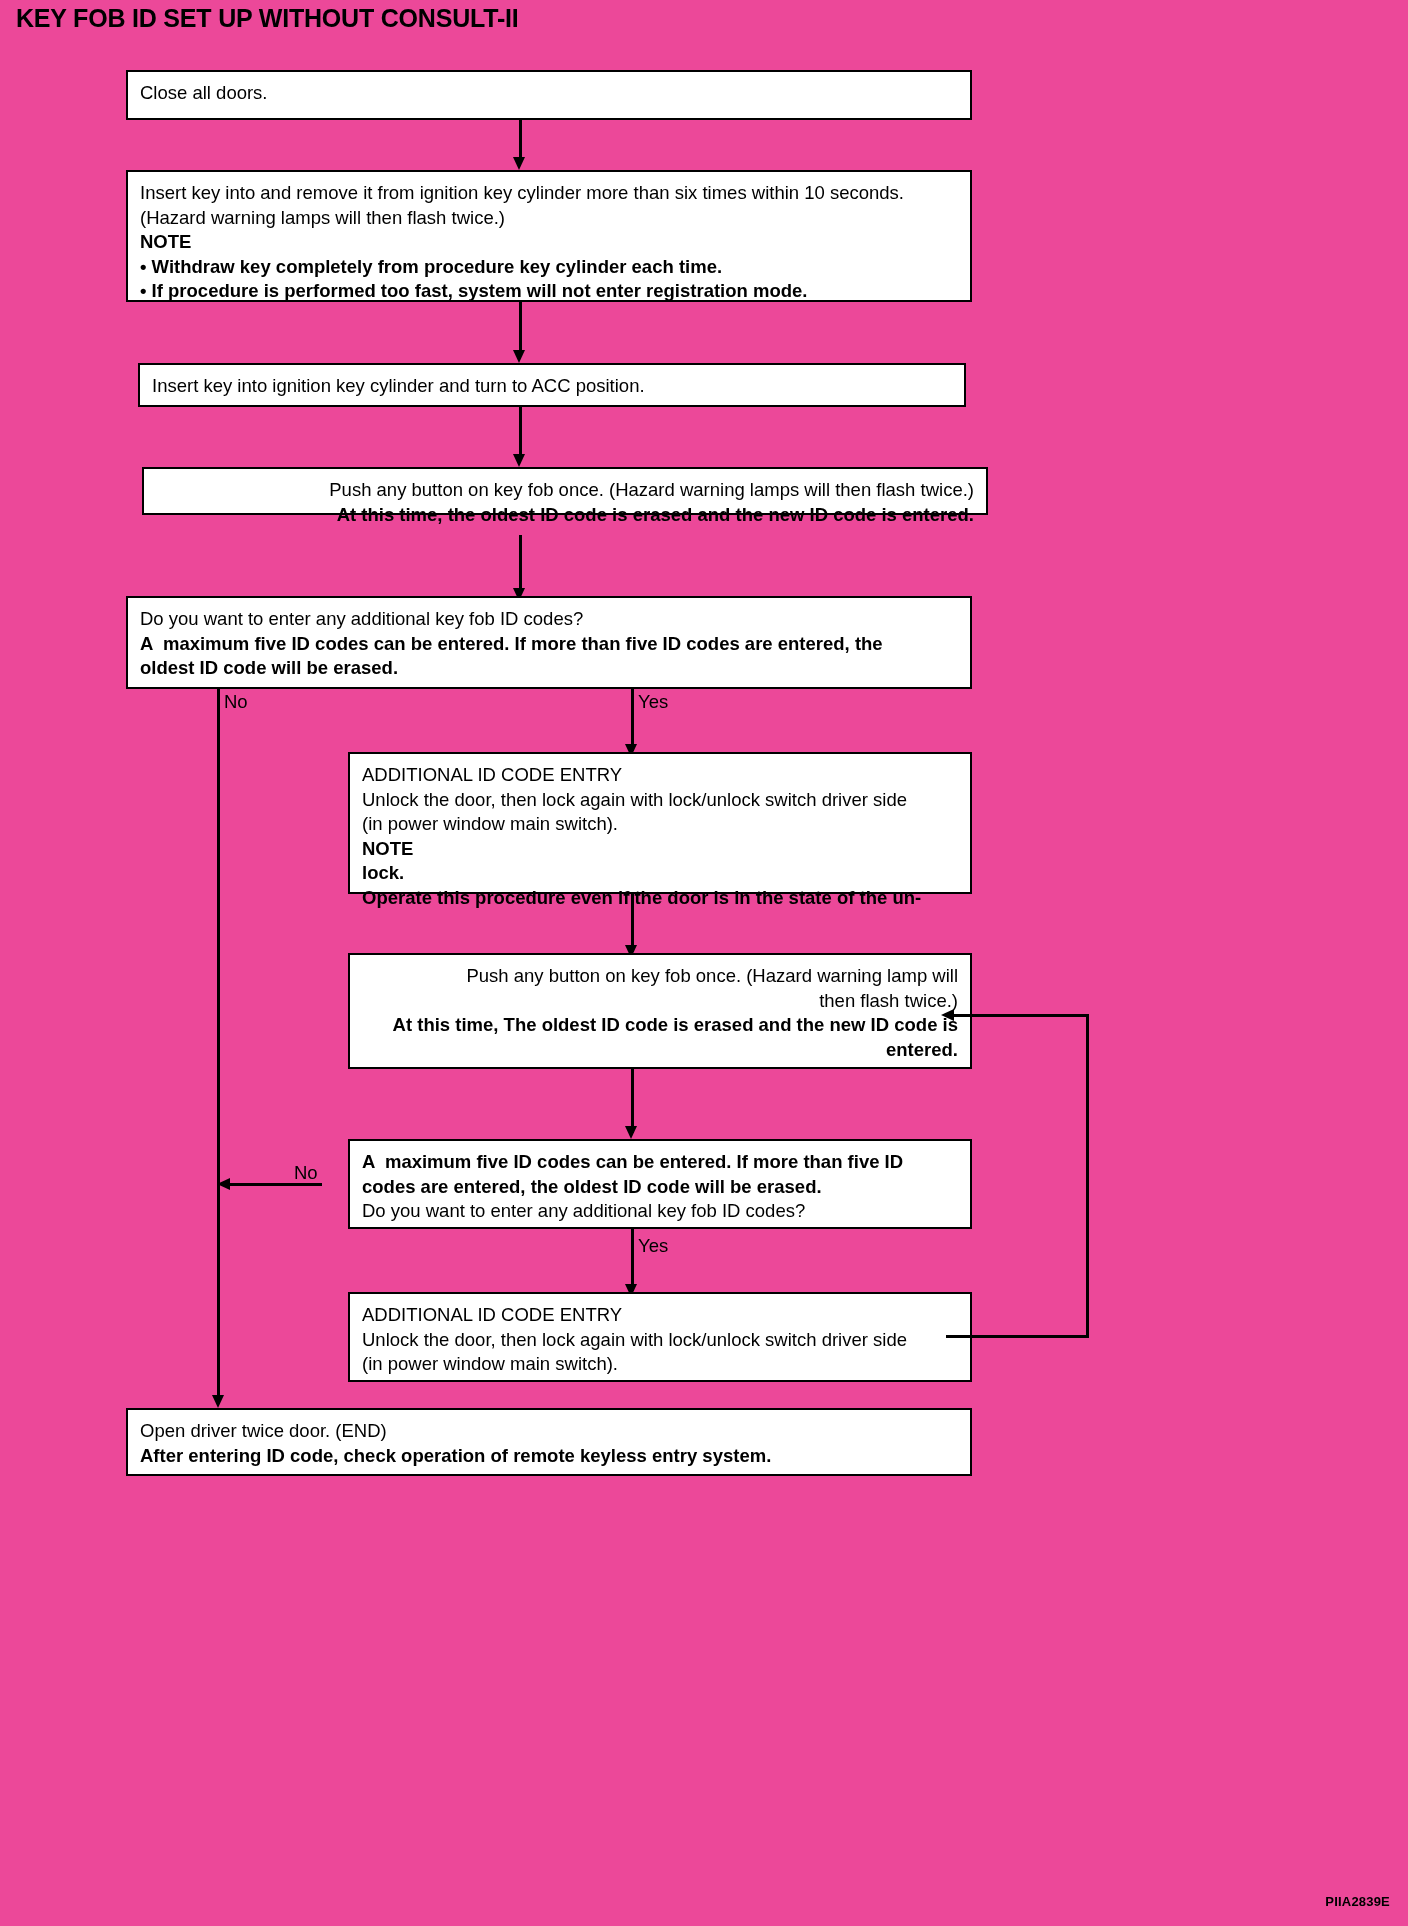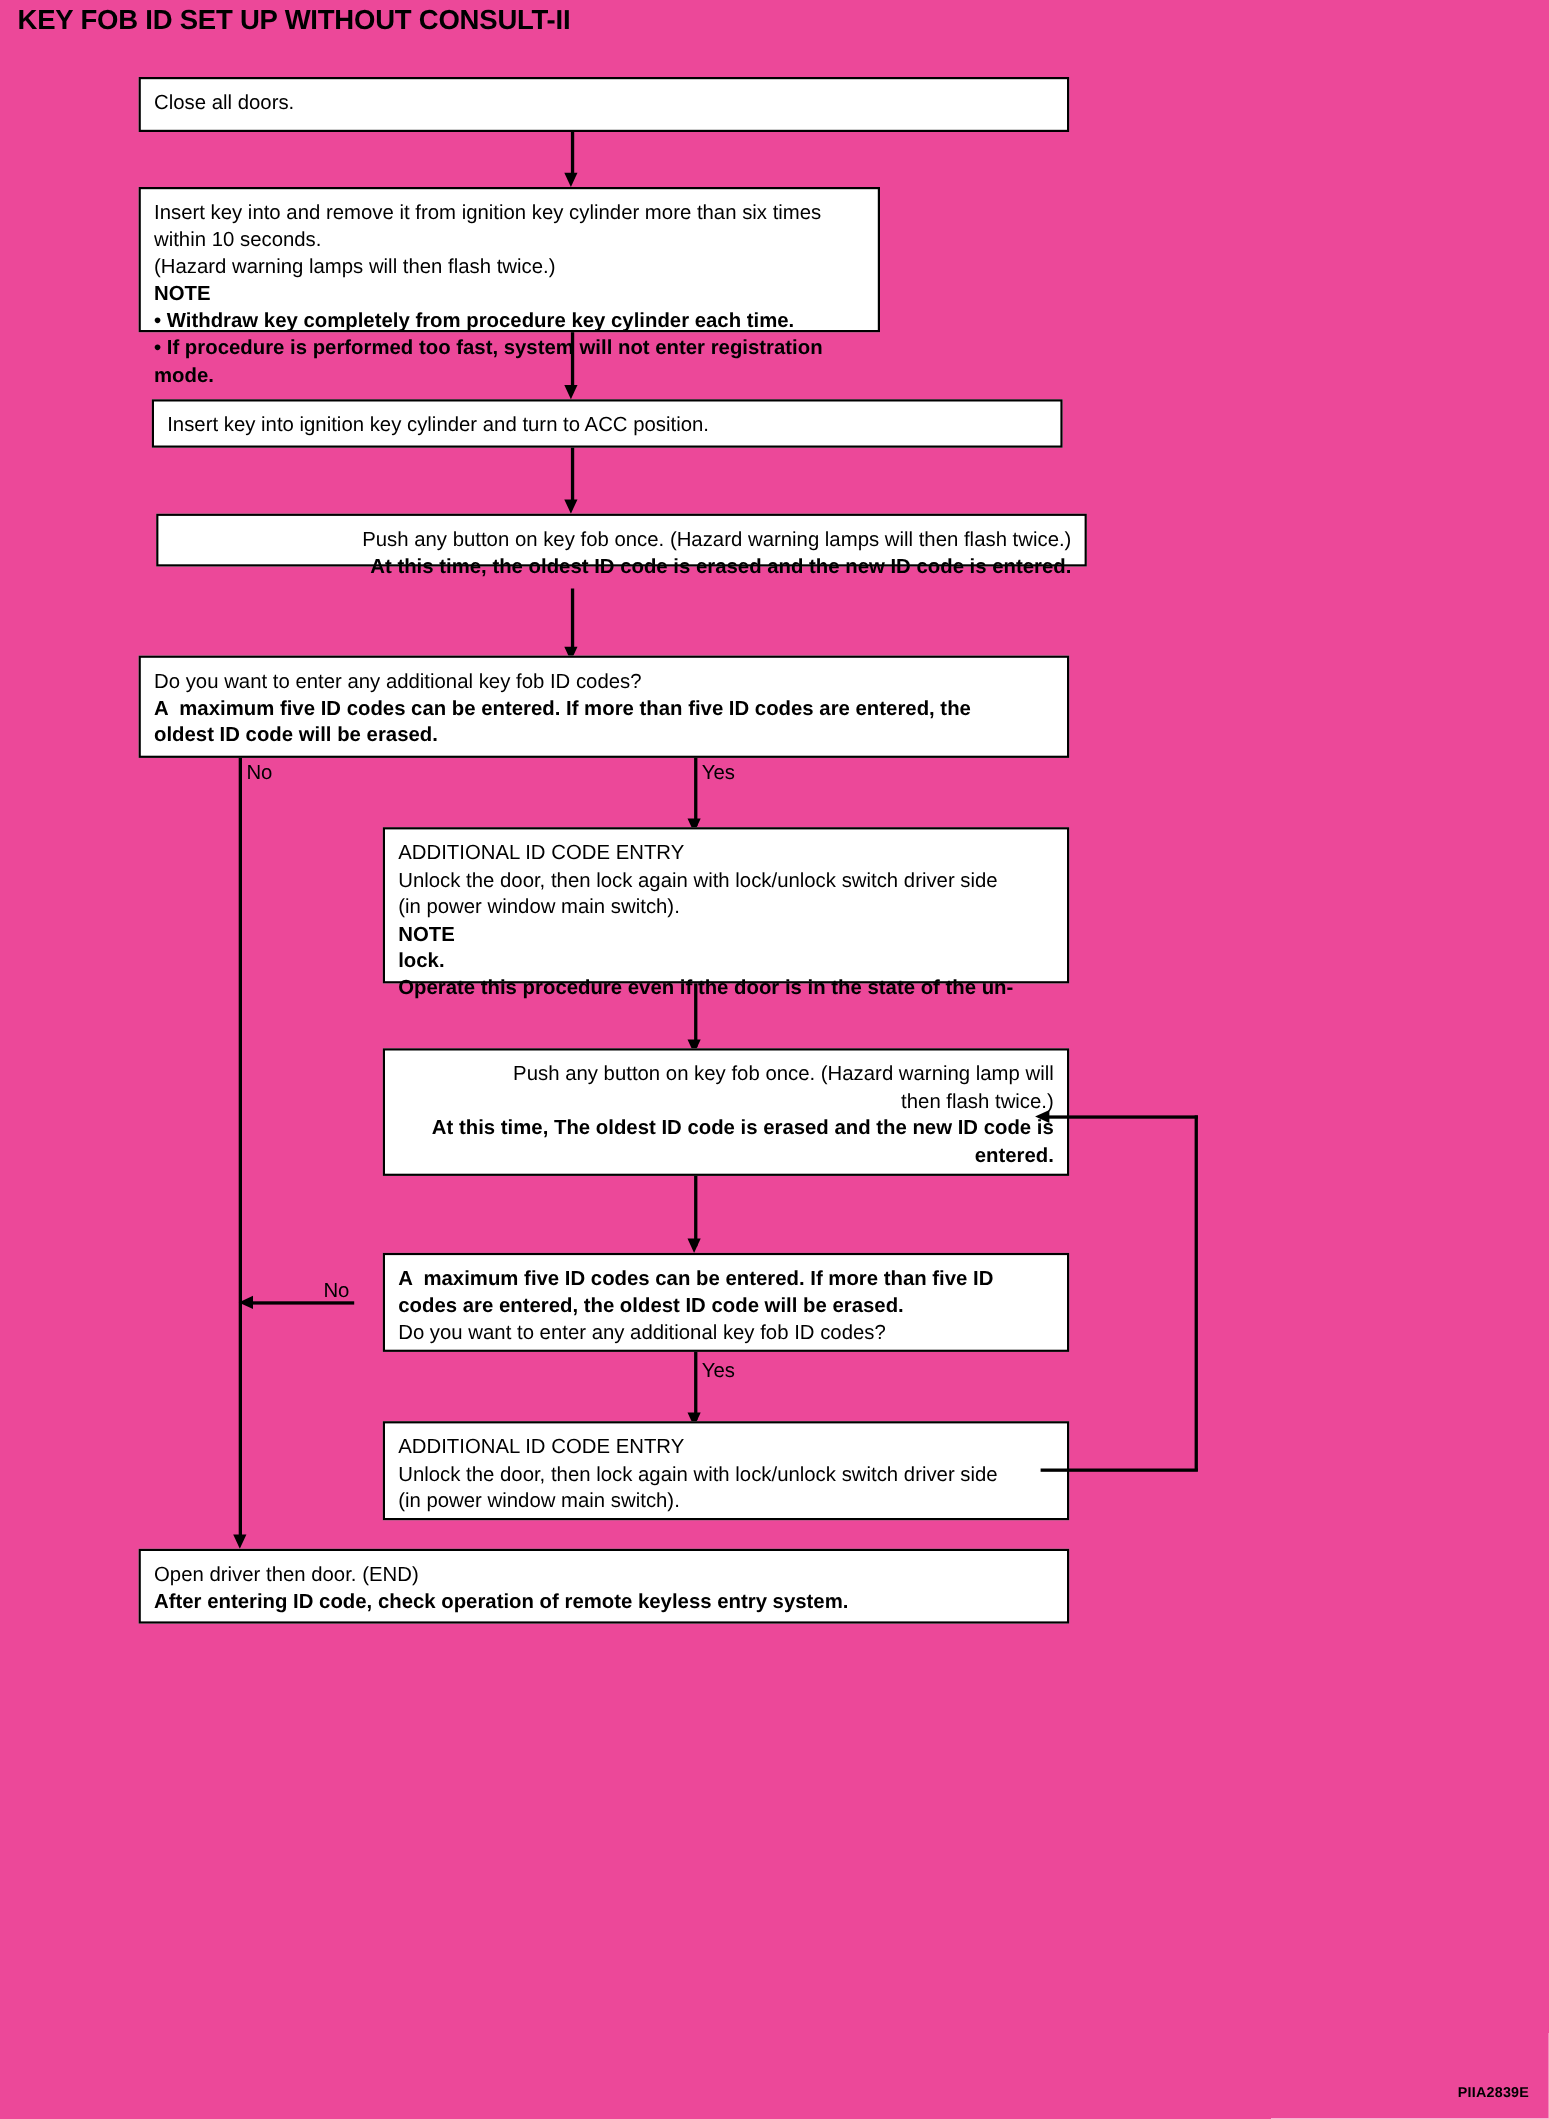--- a/index.html
+++ b/index.html
@@ -90,21 +90,21 @@
 
   <div class="box" style="left:100px; top:70px; width:846px; height:50px;">
     <div class="inner">
       <span class="ln">Close all doors.</span>
     </div>
   </div>
 
   <div class="vline" style="left:519px; top:120px; height:42px;"></div>
   <div class="arrow-down" style="left:513px; top:157px;"></div>
 
-  <div class="box" style="left:100px; top:170px; width:674px; height:132px;">
+  <div class="box" style="left:100px; top:170px; width:846px; height:132px;">
     <div class="inner">
       <span class="ln">Insert key into and remove it from ignition key cylinder more than six times within 10 seconds.</span>
       <span class="ln">(Hazard warning lamps will then flash twice.)</span>
       <span class="ln b">NOTE</span>
       <span class="ln b">• Withdraw key completely from procedure key cylinder each time.</span>
       <span class="ln b">• If procedure is performed too fast, system will not enter registration mode.</span>
     </div>
   </div>
 
   <div class="vline" style="left:519px; top:302px; height:53px;"></div>
@@ -195,20 +195,20 @@
     </div>
   </div>
 
   <div class="hline" style="left:946px; top:1335px; width:143px;"></div>
   <div class="vline" style="left:1086px; top:1014px; height:323px;"></div>
   <div class="hline" style="left:946px; top:1014px; width:143px;"></div>
   <div class="arrow-left" style="left:941px; top:1009px;"></div>
 
   <div class="box" style="left:100px; top:1408px; width:846px; height:68px;">
     <div class="inner">
-      <span class="ln">Open driver then door. (END)</span>
+      <span class="ln">Open driver twice door. (END)</span>
       <span class="ln b">After entering ID code, check operation of remote keyless entry system.</span>
     </div>
   </div>
 
   <div class="footer-code">PIIA2839E</div>
 
 </div>
 
 </body></html>

